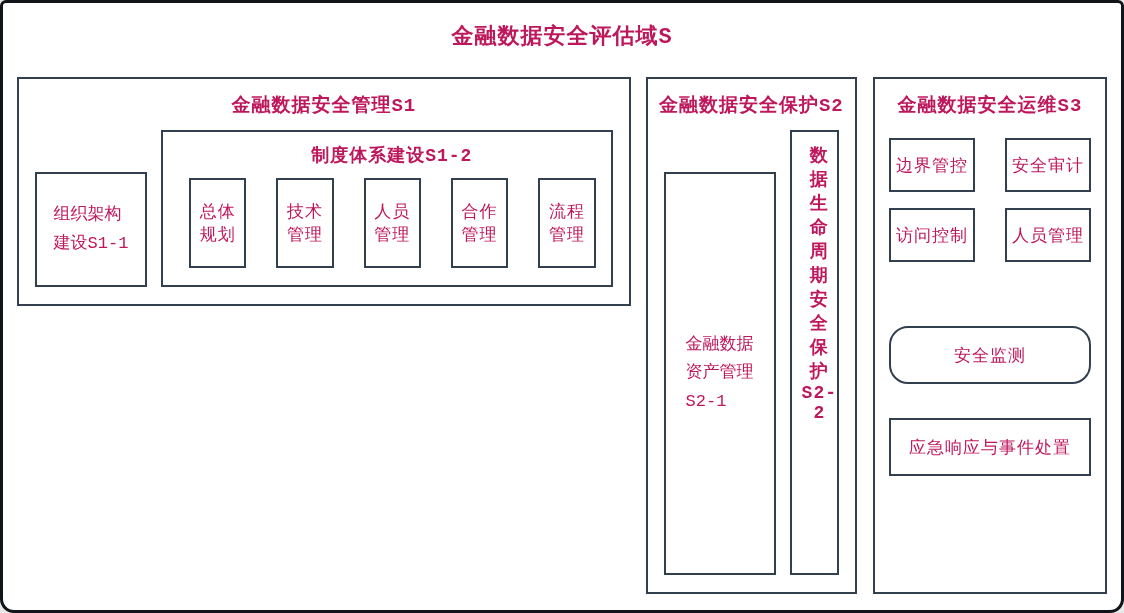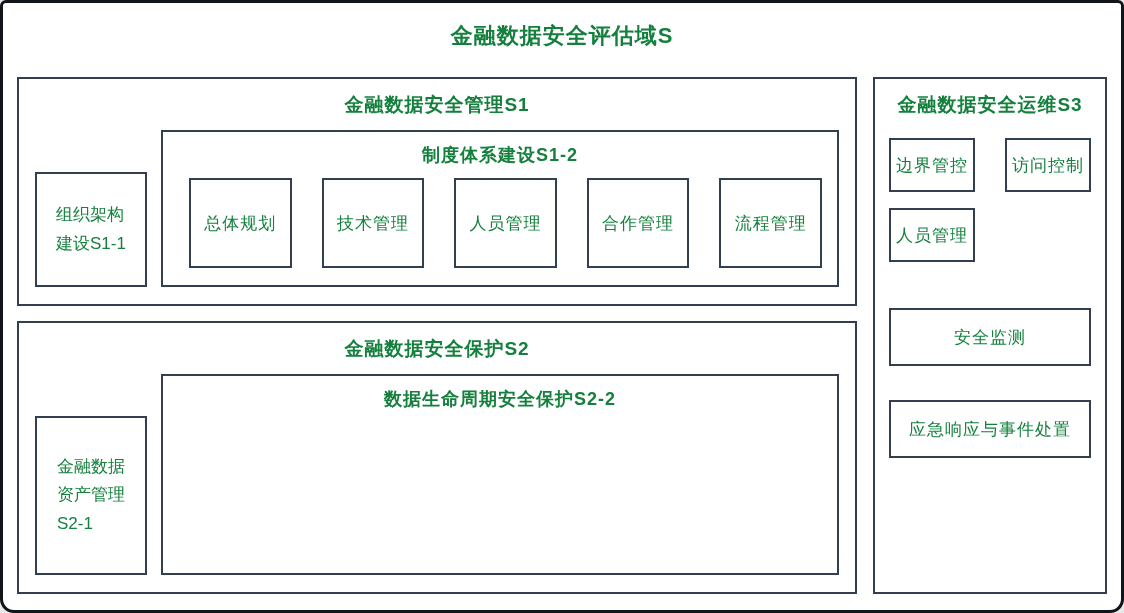--- a/index.html
+++ b/index.html
@@ -1,60 +1,60 @@
 <!DOCTYPE html>
 <html><head>
 <meta charset="utf-8">
 <style>
   html,body{margin:0;padding:0;background:#e9e9e9;}
   .frame{
     width:1124px;height:613px;box-sizing:border-box;
     background:#ffffff;border:3px solid #111418;
     border-radius:6px 6px 14px 14px;
-    font-family:Liberation Sans, sans-serif;
-    color:#15803d;display:flex;flex-direction:column;
+    font-family:Liberation Mono, monospace;
+    color:#be185d;display:flex;flex-direction:column;
     position:relative;overflow:hidden;justify-content:center;
   }
   .main-title{
     text-align:center;font-size:22px;font-weight:700;
     padding:18px 0 26px 0;letter-spacing:1px;
   }
   .content{flex:1;display:flex;gap:16px;padding:0 14px 16px 14px;align-items:stretch;}
-  .left-col{flex:1;display:flex;flex-direction:column;gap:15px;}
+  .left-col{flex:1;display:flex;flex-direction:row;gap:15px;}
   .box{border:2px solid #323f4e;background:#ffffff;box-sizing:border-box;}
   .section{display:flex;flex-direction:column;}
   .section-title{text-align:center;font-weight:700;font-size:19px;padding:13px 0 6px 0;letter-spacing:1px;}
   .section-body{flex:1;display:flex;gap:14px;padding:6px 16px 17px 16px;align-items:stretch;}
   .side-box{
     width:112px;display:flex;align-items:center;justify-content:center;
     text-align:left;font-size:17px;line-height:1.65;white-space:pre-line;margin-top:42px;
   }
   .sub-box{flex:1;display:flex;flex-direction:column;}
-  .sub-title{text-align:center;font-weight:700;font-size:18px;padding:11px 0 4px 0;letter-spacing:1px;}
+  .sub-title{text-align:center;font-weight:700;font-size:18px;padding:11px 0 4px 0;letter-spacing:1px;margin-left:10px;}
   .item-row{flex:1;display:flex;align-items:stretch;padding:7px 15px 17px 15px;}
   .item-row.gap-wide{gap:19px;}
   .item-row.gap-narrow{gap:13px;}
   .item{
     flex:1;display:flex;align-items:center;justify-content:center;
     font-size:17px;letter-spacing:1px;text-align:center;margin-left:11px;
   }
   .s1{height:229px;}
   .s2{flex:1;}
   .s3{width:234px;display:flex;flex-direction:column;padding:0 14px;}
   .s3 .section-title{padding:13px 0 20px 0;}
   .grid2{display:grid;grid-template-columns:1fr 1fr;gap:16px 30px;}
   .grid-item{
     height:54px;display:flex;align-items:center;justify-content:center;
     font-size:17px;letter-spacing:1px;
   }
   .full-item{
     height:58px;display:flex;align-items:center;justify-content:center;
     font-size:17px;letter-spacing:1px;
   }
-  .mt-monitor{margin-top:46px;}
+  .mt-monitor{margin-top:64px;border-radius:19px;}
   .mt-emergency{margin-top:34px;}
 </style>
 </head>
 <body>
 
 <div class="frame">
   <div class="main-title">金融数据安全评估域S</div>
 
   <div class="content">
 
@@ -89,20 +89,21 @@
           </div>
         </div>
       </div>
 
     </div>
 
     <div class="box section s3">
       <div class="section-title">金融数据安全运维S3</div>
       <div class="grid2">
         <div class="box grid-item">边界管控</div>
+        <div class="box grid-item">安全审计</div>
         <div class="box grid-item">访问控制</div>
         <div class="box grid-item">人员管理</div>
       </div>
       <div class="box full-item mt-monitor">安全监测</div>
       <div class="box full-item mt-emergency">应急响应与事件处置</div>
     </div>
 
   </div>
 </div>
 

